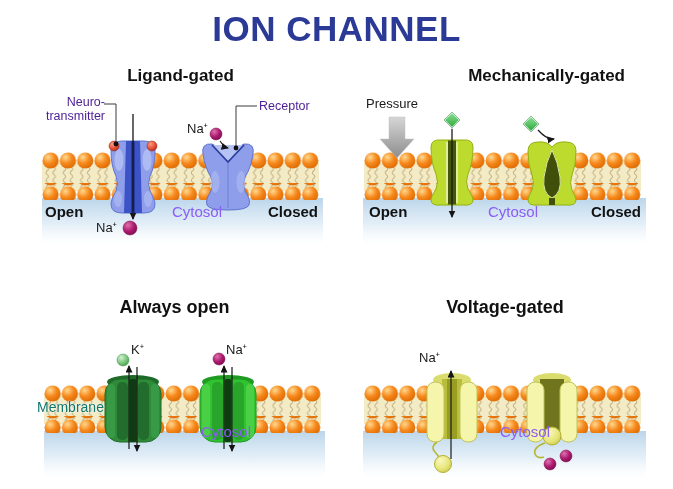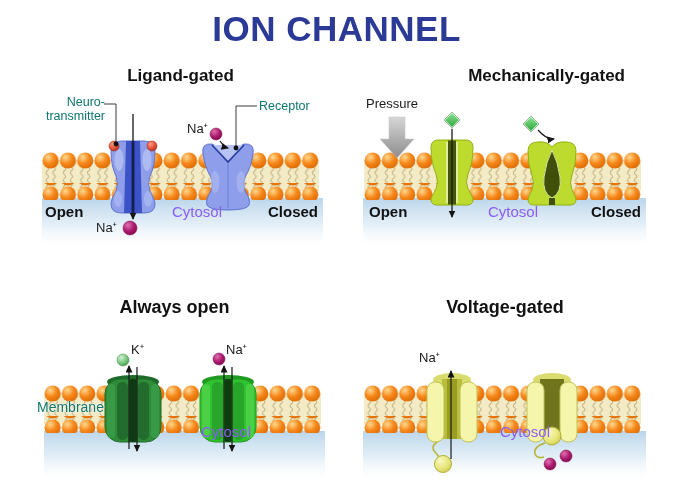--- a/index.html
+++ b/index.html
@@ -6,21 +6,21 @@
   #canvas{
     position:relative;width:673px;height:489px;background:#ffffff;
     overflow:hidden;font-family:"Liberation Sans",sans-serif;
   }
   #art{position:absolute;left:0;top:0;}
   .lbl{position:absolute;color:#111;white-space:nowrap;}
   .page-title{left:0;top:9px;width:673px;text-align:center;font-size:35px;font-weight:bold;color:#2b3a96;letter-spacing:.5px;}
   .panel-title{font-size:17px;font-weight:bold;text-align:center;}
   .bigword{font-size:15px;font-weight:bold;}
   .cyt{color:#8b5cf6;font-weight:normal;font-size:15px;text-align:right;width:72px;}
-  .small{font-size:12.5px;color:#0f766e;}
+  .small{font-size:12.5px;color:#4c1d95;}
   .ion{font-size:13px;color:#1a1a1a;}
   .membrane-lbl{font-size:14px;color:#0f766e;text-shadow:0 0 2px #fff,0 0 2px #fff;}
   .neuro{line-height:14px;text-align:right;width:72px;white-space:normal;}
 </style>
 </head>
 <body>
 
 <div id="canvas">
 
   <svg id="art" width="673" height="489" viewBox="0 0 673 489">

